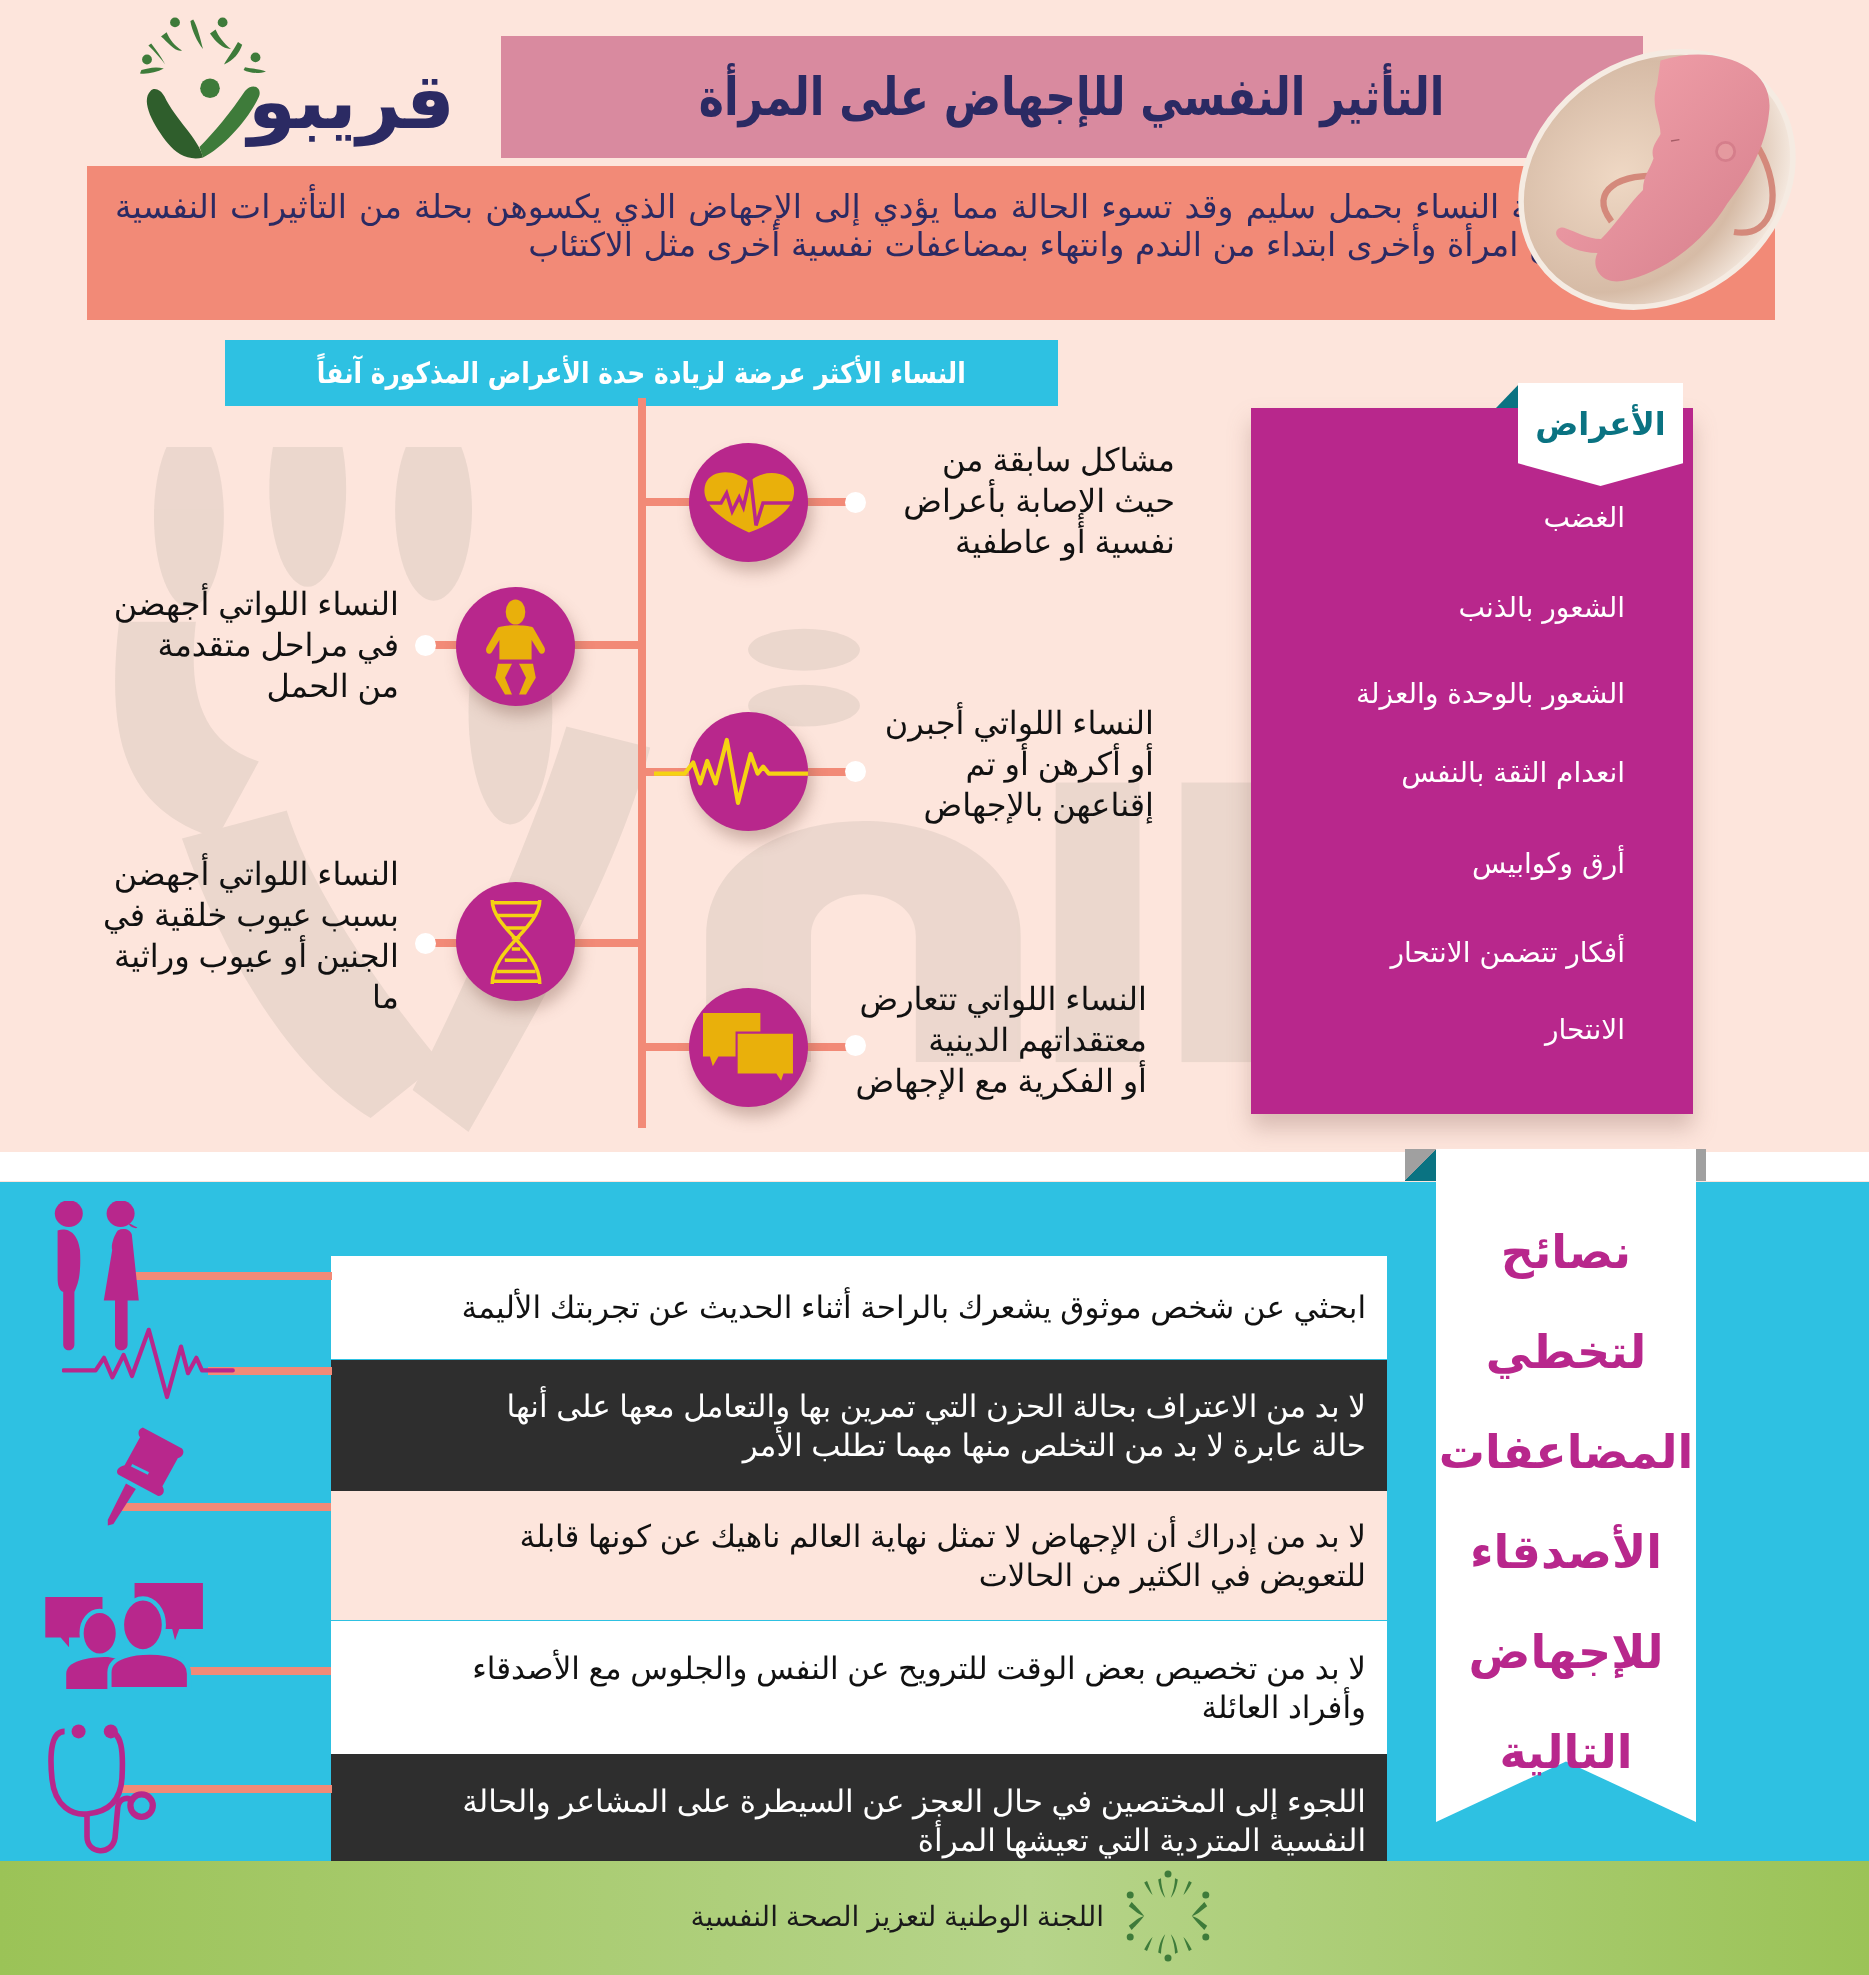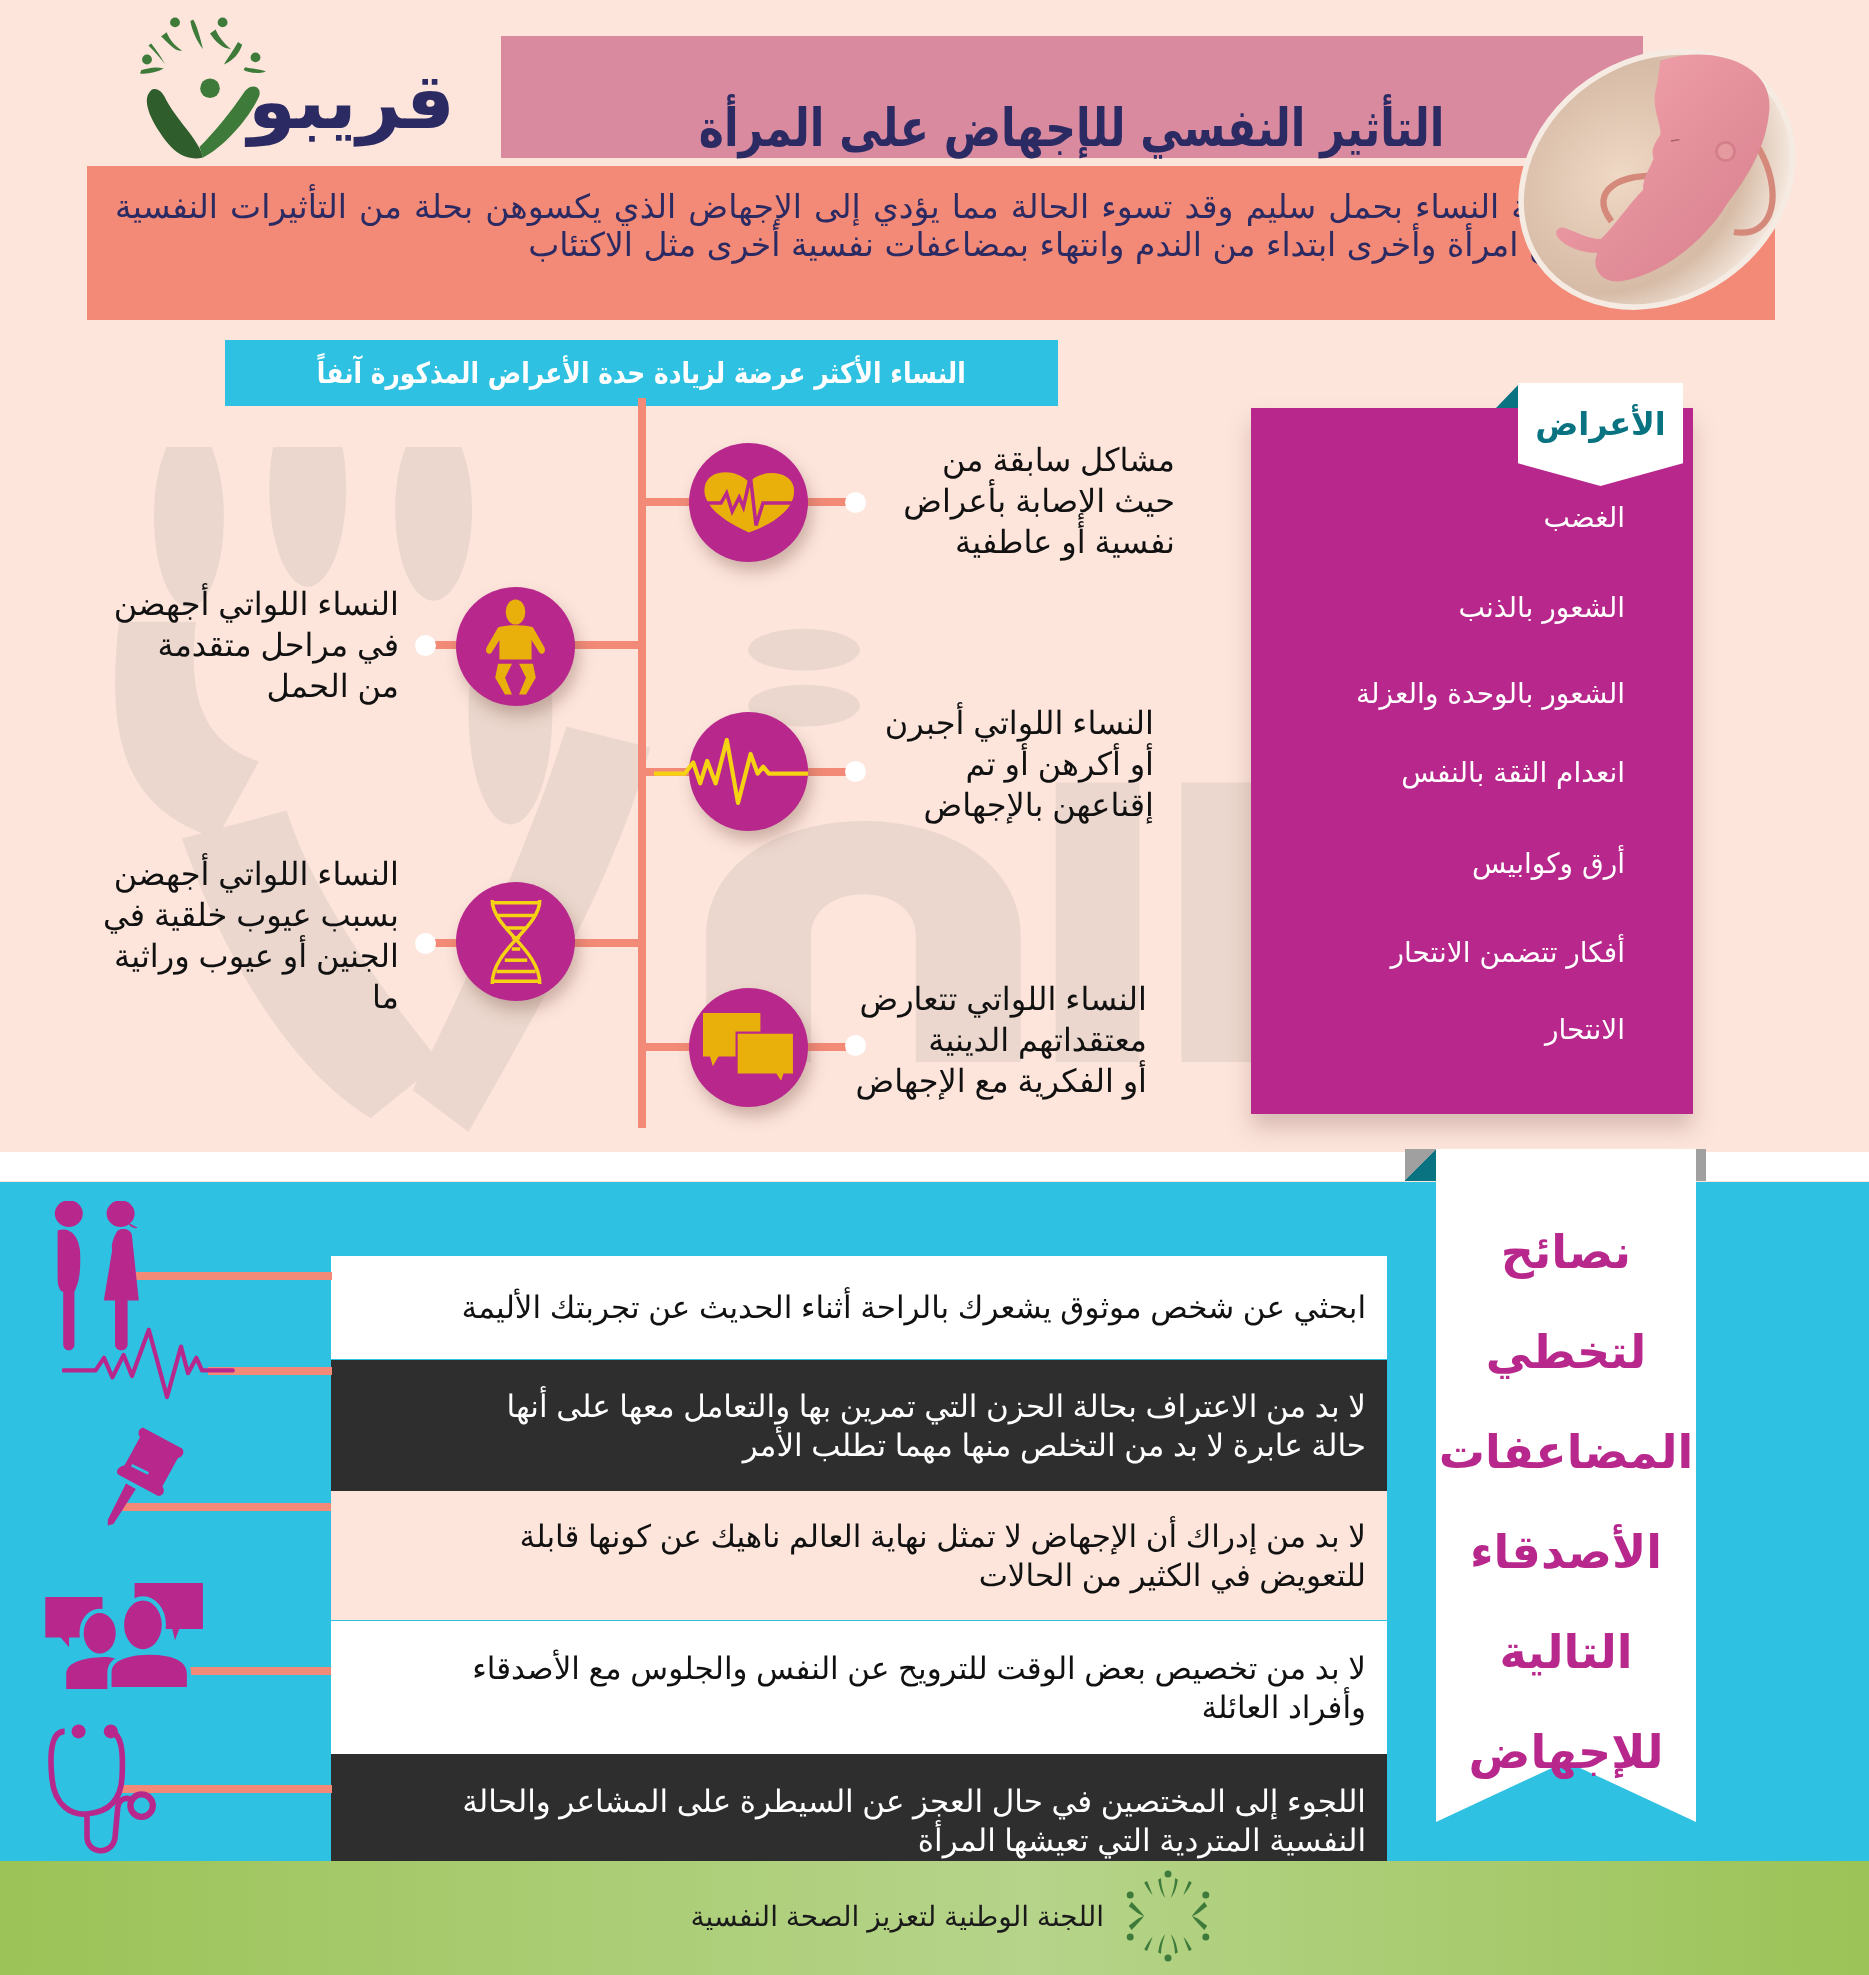--- a/index.html
+++ b/index.html
@@ -20,21 +20,21 @@
     .logo-text {
       position: absolute; left: 133px; top: 49px; width: 189px;
       font-family: "DejaVu Sans", sans-serif; font-weight: bold;
       font-size: 77px; color: #2b2a63; line-height: 1; text-align: center;
       direction: rtl;
     }
 
     .title-box {
       left: 501px; top: 36px; width: 1142px; height: 122px;
       background: #d98a9f;
-      display: flex; align-items: flex-end; justify-content: center;
+      display: flex; align-items: center; justify-content: center;
     }
     .title-text {
       font-family: "DejaVu Sans", sans-serif; font-weight: bold;
       font-size: 52px; color: #2b2a63; letter-spacing: -0.7px;
       transform: scaleX(0.82); white-space: nowrap;
     }
 
     .intro-box {
       left: 87px; top: 166px; width: 1688px; height: 154px;
       background: #f28a77;
@@ -400,22 +400,22 @@
   <circle cx="138" cy="118" r="16" fill="none" stroke="#b8278c" stroke-width="9"></circle>
 </svg>
 
 <div class="abs ribbon-ear-left"></div>
 <div class="abs ribbon-ear-right"></div>
 <div class="abs ribbon"></div>
 <div class="abs ribbon-text">
   <div>نصائح لتخطي</div>
   <div>المضاعفات</div>
   <div>الأصدقاء</div>
+  <div>للإجهاض</div>
   <div>التالية</div>
-  <div>للإجهاض</div>
 </div>
 
 <div class="abs footer"></div>
 <div class="abs footer-text">اللجنة الوطنية لتعزيز الصحة النفسية</div>
 <svg class="abs footer-logo" viewBox="0 0 140 140" width="98" height="98">
   <g fill="#3e7b3a">
     <circle cx="70" cy="10" r="5"></circle>
     <path d="M56 18 C 58 32, 62 40, 66 44 C 62 34, 60 24, 60 16 Z"></path>
     <path d="M84 18 C 82 32, 78 40, 74 44 C 78 34, 80 24, 80 16 Z"></path>
     <circle cx="70" cy="130" r="5"></circle>

